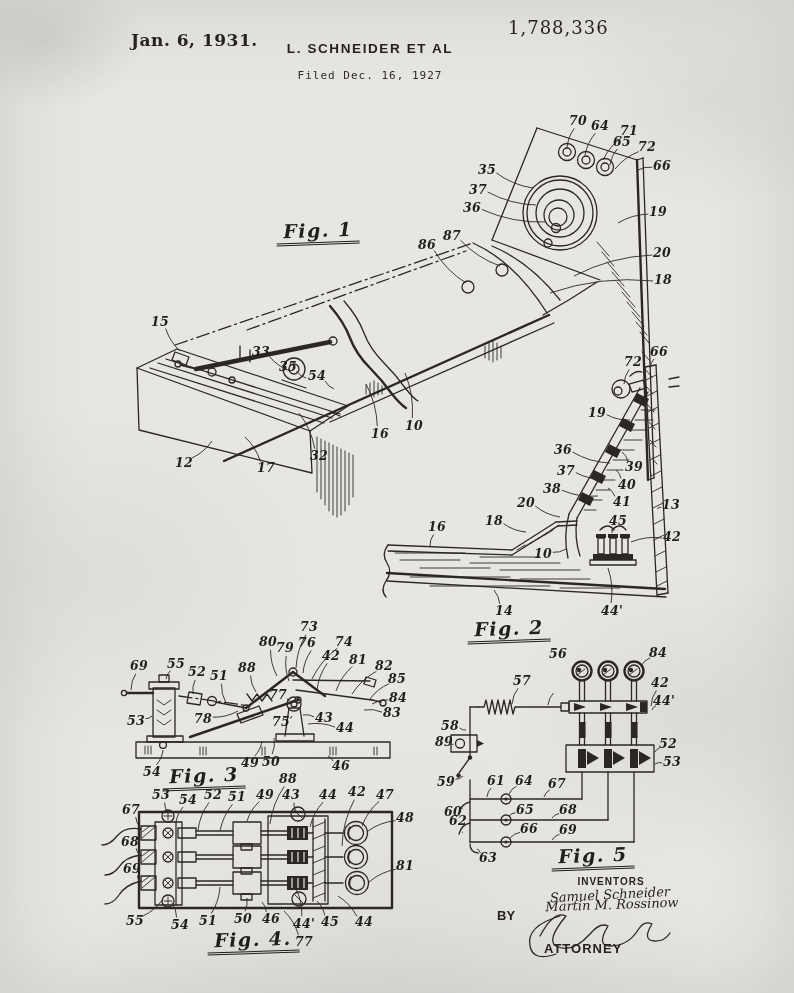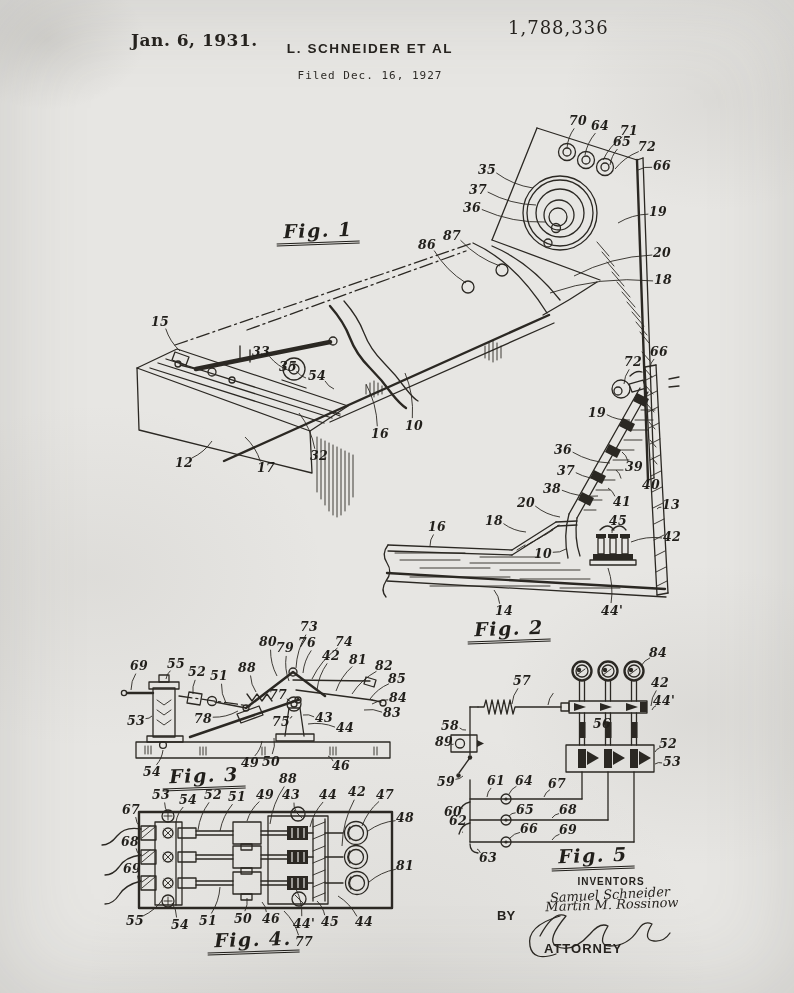--- a/index.html
+++ b/index.html
@@ -475,21 +475,21 @@
     <span class="ref-label" style="left: 380px; top: 434px;">16</span>
     <span class="ref-label" style="left: 414px; top: 426px;">10</span>
     <div class="fig-caption" style="left: 509px; top: 630px;">Fig. 2</div>
     <span class="ref-label" style="left: 633px; top: 362px;">72</span>
     <span class="ref-label" style="left: 659px; top: 352px;">66</span>
     <span class="ref-label" style="left: 597px; top: 413px;">19</span>
     <span class="ref-label" style="left: 563px; top: 450px;">36</span>
     <span class="ref-label" style="left: 566px; top: 471px;">37</span>
     <span class="ref-label" style="left: 552px; top: 489px; text-align: right;">38</span>
     <span class="ref-label" style="left: 634px; top: 467px;">39</span>
-    <span class="ref-label" style="left: 627px; top: 485px; margin-left: 24px;">40</span>
+    <span class="ref-label" style="left: 627px; top: 485px;">40</span>
     <span class="ref-label" style="left: 622px; top: 502px;">41</span>
     <span class="ref-label" style="left: 526px; top: 503px;">20</span>
     <span class="ref-label" style="left: 494px; top: 521px;">18</span>
     <span class="ref-label" style="left: 437px; top: 527px;">16</span>
     <span class="ref-label" style="left: 543px; top: 554px;">10</span>
     <span class="ref-label" style="left: 671px; top: 505px;">13</span>
     <span class="ref-label" style="left: 618px; top: 521px;">45</span>
     <span class="ref-label" style="left: 672px; top: 537px;">42</span>
     <span class="ref-label" style="left: 504px; top: 611px;">14</span>
     <span class="ref-label" style="left: 612px; top: 611px;">44'</span>
@@ -545,21 +545,21 @@
     <span class="ref-label" style="left: 330px; top: 922px;">45</span>
     <span class="ref-label" style="left: 364px; top: 922px;">44</span>
     <span class="ref-label" style="left: 304px; top: 942px;">77</span>
     <div class="fig-caption" style="left: 593px; top: 857px;">Fig. 5</div>
     <span class="ref-label" style="left: 658px; top: 653px;">84</span>
     <span class="ref-label" style="left: 660px; top: 683px;">42</span>
     <span class="ref-label" style="left: 664px; top: 701px;">44'</span>
     <span class="ref-label" style="left: 668px; top: 744px;">52</span>
     <span class="ref-label" style="left: 672px; top: 762px;">53</span>
     <span class="ref-label" style="left: 522px; top: 681px;">57</span>
-    <span class="ref-label" style="left: 558px; top: 724px; margin-left: 44px;">56</span>
+    <span class="ref-label" style="left: 558px; top: 654px;">56</span>
     <span class="ref-label" style="left: 450px; top: 726px;">58</span>
     <span class="ref-label" style="left: 444px; top: 742px;">89</span>
     <span class="ref-label" style="left: 446px; top: 782px;">59</span>
     <span class="ref-label" style="left: 496px; top: 781px;">61</span>
     <span class="ref-label" style="left: 524px; top: 781px;">64</span>
     <span class="ref-label" style="left: 557px; top: 784px;">67</span>
     <span class="ref-label" style="left: 453px; top: 812px;">60</span>
     <span class="ref-label" style="left: 525px; top: 810px;">65</span>
     <span class="ref-label" style="left: 568px; top: 810px;">68</span>
     <span class="ref-label" style="left: 458px; top: 821px;">62</span>

